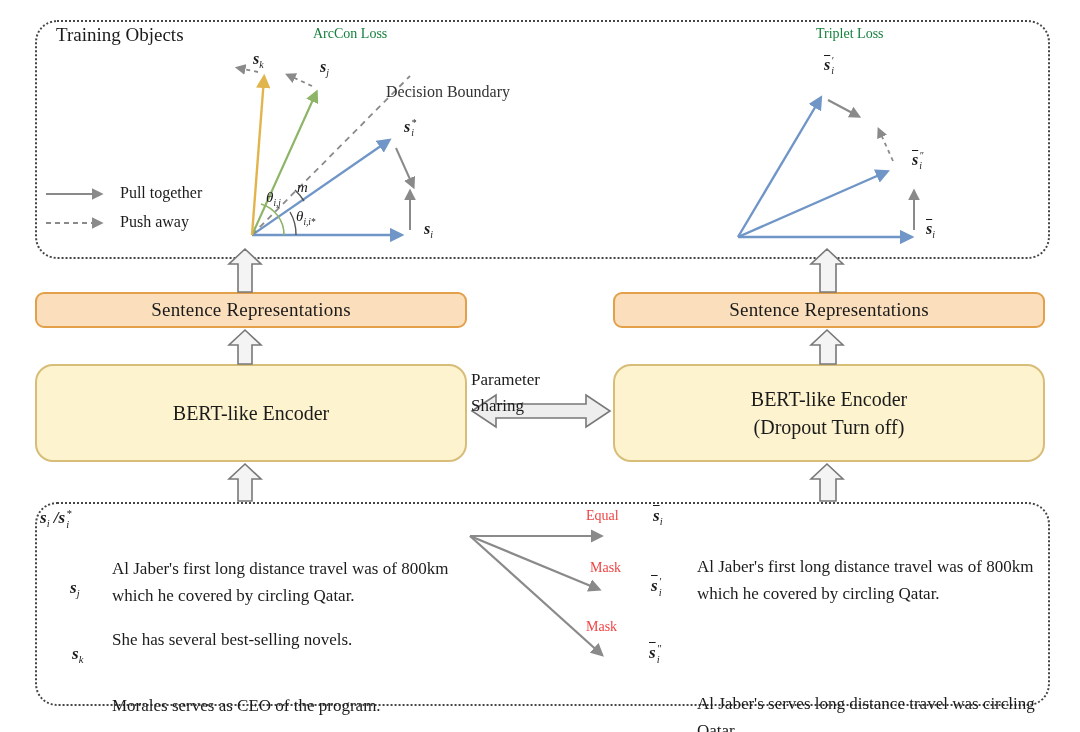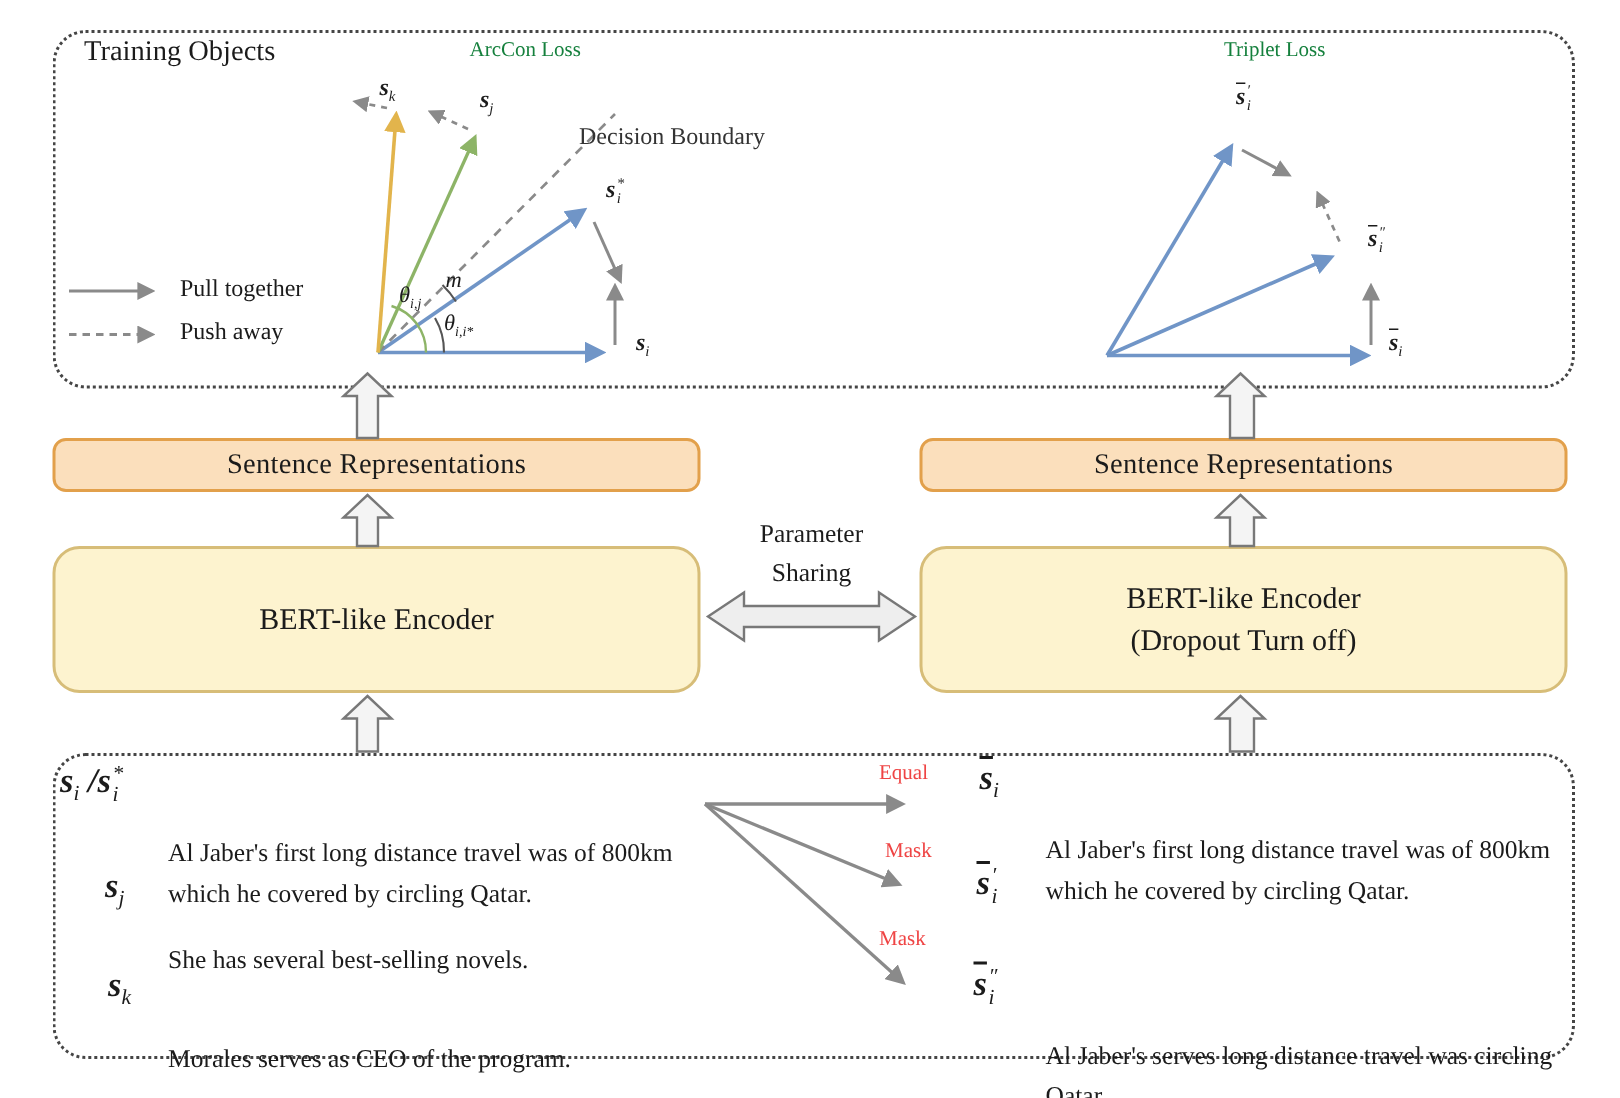--- a/index.html
+++ b/index.html
@@ -23,25 +23,25 @@
     font-size:20px;line-height:28px;
   }
   .svglayer{position:absolute;left:0;top:0;width:1080px;height:732px;pointer-events:none;z-index:5;}
   .lbl{position:absolute;z-index:6;white-space:nowrap;}
   .title{font-size:19px;}
   .losstitle{font-size:14px;color:#15803d;}
   .small{font-size:16px;color:#333;}
   .op{font-size:14px;color:#ef4444;}
   .legend{font-size:16px;}
   .sent{position:absolute;z-index:6;font-size:17px;line-height:27px;margin-top:48px;}
-  .share{position:absolute;z-index:6;width:140px;text-align:center;font-size:17px;}
+  .share{position:absolute;z-index:6;width:140px;text-align:left;font-size:17px;margin-top:24px;}
   
   .math{font-size:16px;}
   .math15{font-size:15px;}
-  .math17{font-size:23px;}
+  .math17{font-size:17px;}
   .mtok{white-space:nowrap;}
   .mbase{font-style:italic;font-weight:700;}
   .mbase.nb{font-weight:400;}
   .mbase.bar{text-decoration:overline;}
   .ss{display:inline-block;vertical-align:-0.45em;font-size:0.62em;line-height:1.02;text-align:left;margin-left:1px;font-style:italic;}
   .ss .u,.ss .d{display:block;}
   sub.solo,sup.solo{font-size:0.62em;font-style:italic;}
   .mtxt{font-weight:700;font-style:italic;}
 </style>
 </head>

